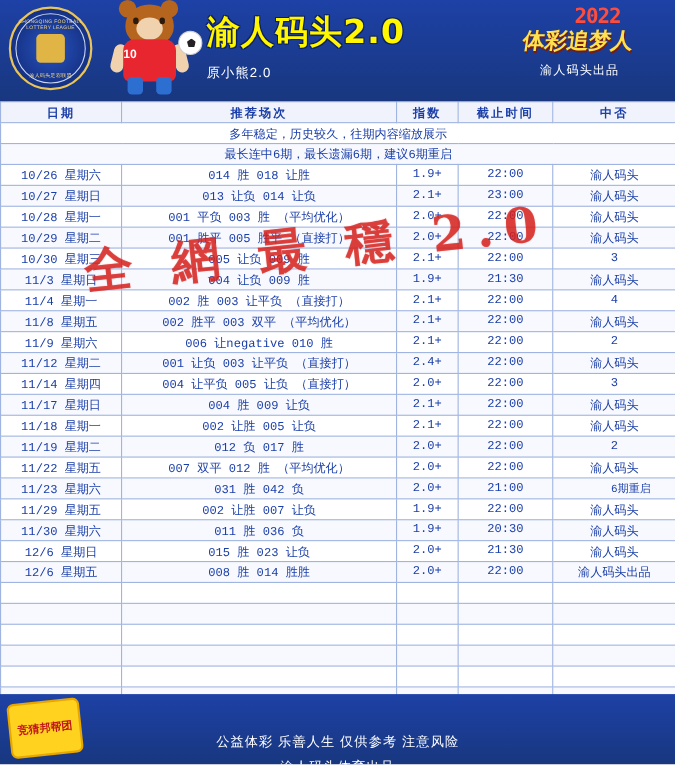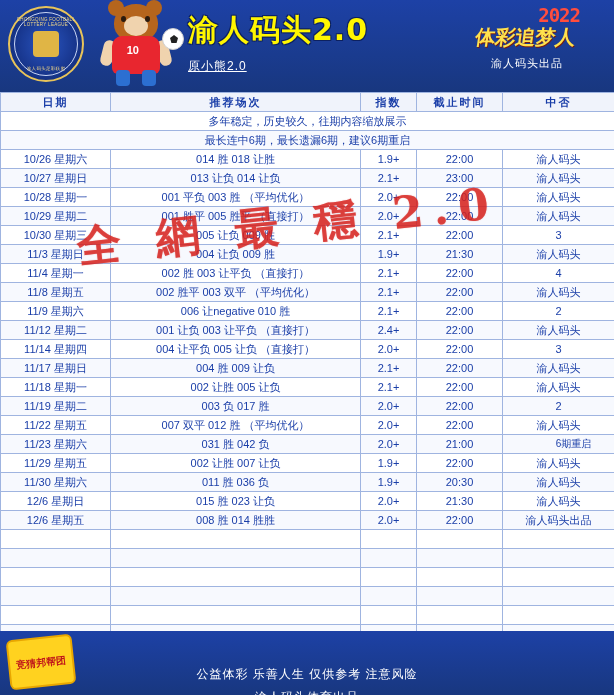--- a/index.html
+++ b/index.html
@@ -60,21 +60,21 @@
     background:#f0d3ae; border-radius:50%;
   }
   .mascot .eye{position:absolute;top:12px;width:5px;height:6px;border-radius:50%;background:#2b1b0e;}
   .mascot .eye.l{left:21px;} .mascot .eye.r{left:45px;}
   .mascot .body{
     position:absolute; left:12px; top:32px; width:48px;height:38px;
     background:#e8262f; border-radius:10px 10px 6px 6px;
   }
   .mascot .num{
     position:absolute; left:12px; top:40px; width:27px;
-    text-align:right; color:#fff; font-size:11px; font-weight:bold;
+    text-align:left; color:#fff; font-size:11px; font-weight:bold;
   }
   .mascot .arm{
     position:absolute; top:36px; width:12px;height:26px;border-radius:6px;background:#f0d3ae;
   }
   .mascot .arm.l{left:2px;transform:rotate(14deg);}
   .mascot .arm.r{left:58px;transform:rotate(-14deg);}
   .mascot .leg{position:absolute;top:66px;width:14px;height:16px;border-radius:4px;background:#2c6fd1;}
   .mascot .leg.l{left:16px;} .mascot .leg.r{left:42px;}
   .mascot .ball{
     position:absolute; left:62px; top:24px; width:22px;height:22px;border-radius:50%;
@@ -88,48 +88,49 @@
   .title-block{
     position:absolute; left:188px; top:12px; width:248px; text-align:left;
   }
   .main-title{
     font-size:30px; font-weight:bold; color:#fff600;
     text-shadow:1px 1px 0 #0d2160, -1px 1px 0 #0d2160, 1px -1px 0 #0d2160, -1px -1px 0 #0d2160;
     letter-spacing:1px; line-height:36px;
     font-family:"DejaVu Sans", sans-serif;
   }
   .sub-title{
-    margin-top:10px; font-size:12px; color:#ffffff; letter-spacing:1px;text-decoration:underline;
+    margin-top:10px; font-size:12px; color:#ffffff; letter-spacing:1px;
   }
 
   .badge-right{
     position:absolute; right:6px; top:4px; width:162px; height:84px; text-align:center;
   }
   .badge-right .big{
     font-size:20px; font-weight:bold; color:#ffe14d;
     font-family:"DejaVu Sans", sans-serif;
     text-shadow:1px 1px 0 #7a1b0c;
     letter-spacing:0px; line-height:22px;
     transform: skewX(-8deg);
   }
   .badge-right .year{
-    position:absolute; right:28px; top:0px;
+    position:absolute; right:44px; top:0px;
     font-size:19px; font-weight:bold; color:#ff4d3d;
     font-family:"DejaVu Sans Mono", monospace;
     letter-spacing:-1px;
   }
   .badge-right .small{
     margin-top:8px; font-size:11px; color:#ffffff; letter-spacing:1px;
   }
 
   
   table.grid{
     border-collapse: collapse;
     width: 614px;
     table-layout: fixed;
+    font-family: Liberation Mono, monospace;
   }
   table.grid td, table.grid th{
     border:1px solid #9fb4e0;
     font-size:11px;
     color:#1a3ea8;
     text-align:center;
     height:19px;
     padding:0 2px;
     overflow:hidden;
     white-space:nowrap;
@@ -346,21 +347,21 @@
       </tr>
       <tr>
         <td class="date">11/18 星期一</td>
         <td class="match">002 让胜 005 让负</td>
         <td class="idx">2.1+</td>
         <td class="time">22:00</td>
         <td class="yn">渝人码头</td>
       </tr>
       <tr>
         <td class="date">11/19 星期二</td>
-        <td class="match">003 负 017 胜</td>
+        <td class="match">012 负 017 胜</td>
         <td class="idx">2.0+</td>
         <td class="time">22:00</td>
         <td class="yn">2</td>
       </tr>
       <tr>
         <td class="date">11/22 星期五</td>
         <td class="match">007 双平 012 胜 （平均优化）</td>
         <td class="idx">2.0+</td>
         <td class="time">22:00</td>
         <td class="yn">渝人码头</td>

